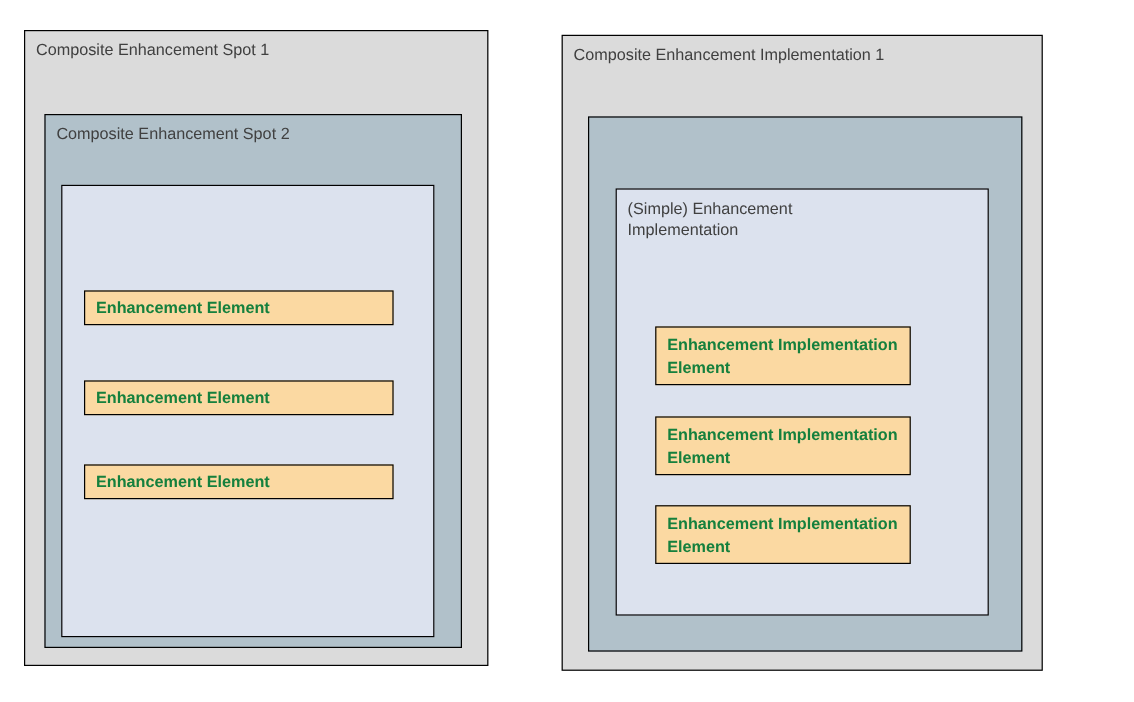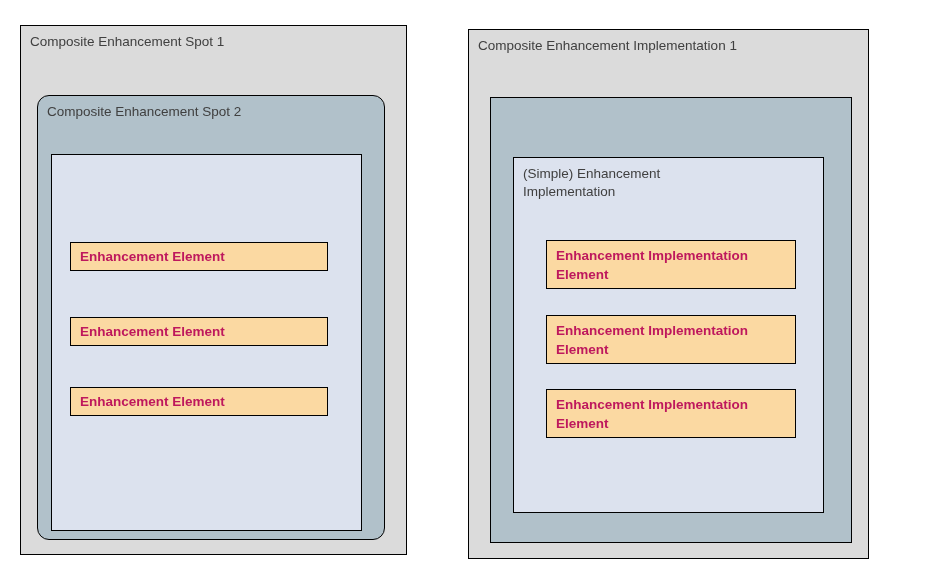--- a/index.html
+++ b/index.html
@@ -35,53 +35,54 @@
   }
   .wrap-label {
     white-space: normal;
     max-width: 230px;
   }
   .element {
     position: absolute;
     background: #fbd9a2;
     border: 1px solid #000000;
     box-sizing: border-box;
-    color: #be185d;
+    color: #15803d;
     font-size: 13.5px;
     font-weight: bold;
   }
   .el-left {
     left: 18px;
     width: 258px;
     height: 29px;
     display: flex;
     align-items: center;
     padding-left: 9px;
   }
   .el-right {
     left: 32px;
-    width: 250px;
+    width: 213px;
     height: 49px;
     padding: 5px 0 0 9px;
     line-height: 19px;
+    margin-top: 32px;
   }
   .el-right .el-label {
     display: inline-block;
     max-width: 225px;
   }
 </style>
 </head>
 <body>
 
 <div class="canvas">
 
   <div class="box outer" style="left:20px; top:25px; width:387px; height:530px;">
     <div class="box-label">Composite Enhancement Spot 1</div>
 
-    <div class="box mid" style="left:16px; top:69px; width:348px; height:445px;border-radius:12px;">
+    <div class="box mid" style="left:16px; top:69px; width:348px; height:445px;">
       <div class="box-label">Composite Enhancement Spot 2</div>
 
       <div class="box inner" style="left:13px; top:58px; width:311px; height:377px;">
 
         <div class="element el-left" style="top:87px;">
           <span class="el-label">Enhancement Element</span>
         </div>
 
         <div class="element el-left" style="top:162px;">
           <span class="el-label">Enhancement Element</span>

